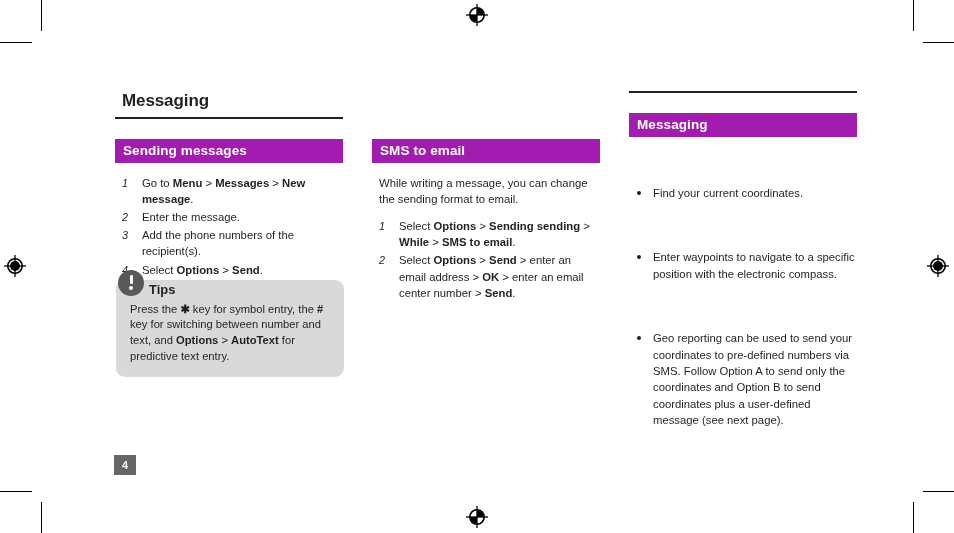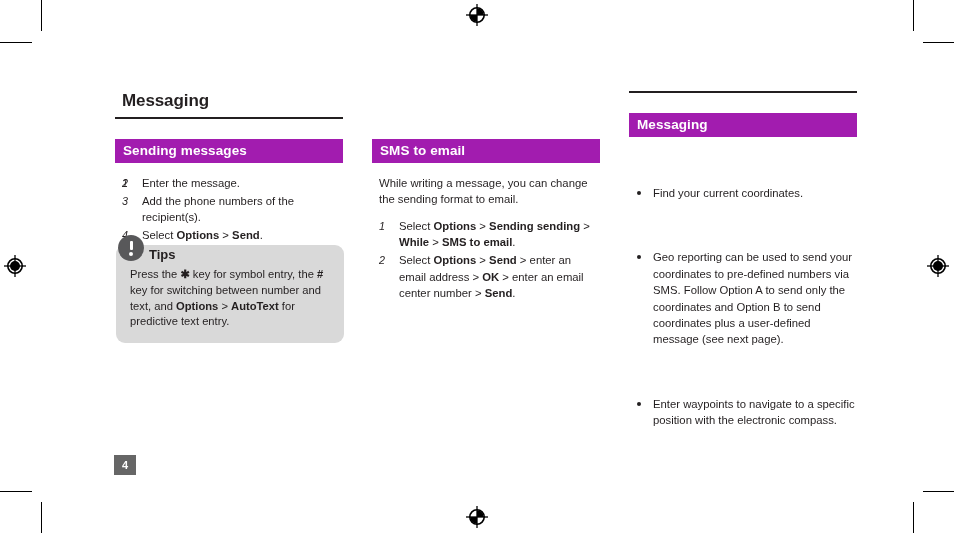--- a/index.html
+++ b/index.html
@@ -257,20 +257,21 @@
 
   <div class="column col-1">
     <h1 class="chapter-title">Messaging</h1>
     <div class="chapter-rule"></div>
 
     <div class="section-bar">Sending messages</div>
 
     <ol class="steps">
       <li>
         <span class="num">1</span>
+        <span>Go to <b>Menu</b> &gt; <b>Messages</b> &gt; <b>New message</b>.</span>
       </li>
       <li>
         <span class="num">2</span>
         <span>Enter the message.</span>
       </li>
       <li>
         <span class="num">3</span>
         <span>Add the phone numbers of the recipient(s).</span>
       </li>
       <li>
@@ -316,24 +317,24 @@
 
     <div class="section-bar">Messaging</div>
 
     <ul class="bullets">
       <li>
         <span class="dot"></span>
         <span>Find your current coordinates.</span>
       </li>
       <li>
         <span class="dot"></span>
+        <span>Enter waypoints to navigate to a specific position with the  electronic compass.</span>
+      </li>
+      <li>
+        <span class="dot"></span>
         <span>Geo reporting can be used to send your coordinates to pre-defined numbers via SMS. Follow Option A to send only the coordinates and Option B to send coordinates plus a user-defined message (see next page).</span>
-      </li>
-      <li>
-        <span class="dot"></span>
-        <span>Enter waypoints to navigate to a specific position with the  electronic compass.</span>
       </li>
     </ul>
   </div>
 
   <div class="page-number">4</div>
 
 </div>
 
 </body></html>

